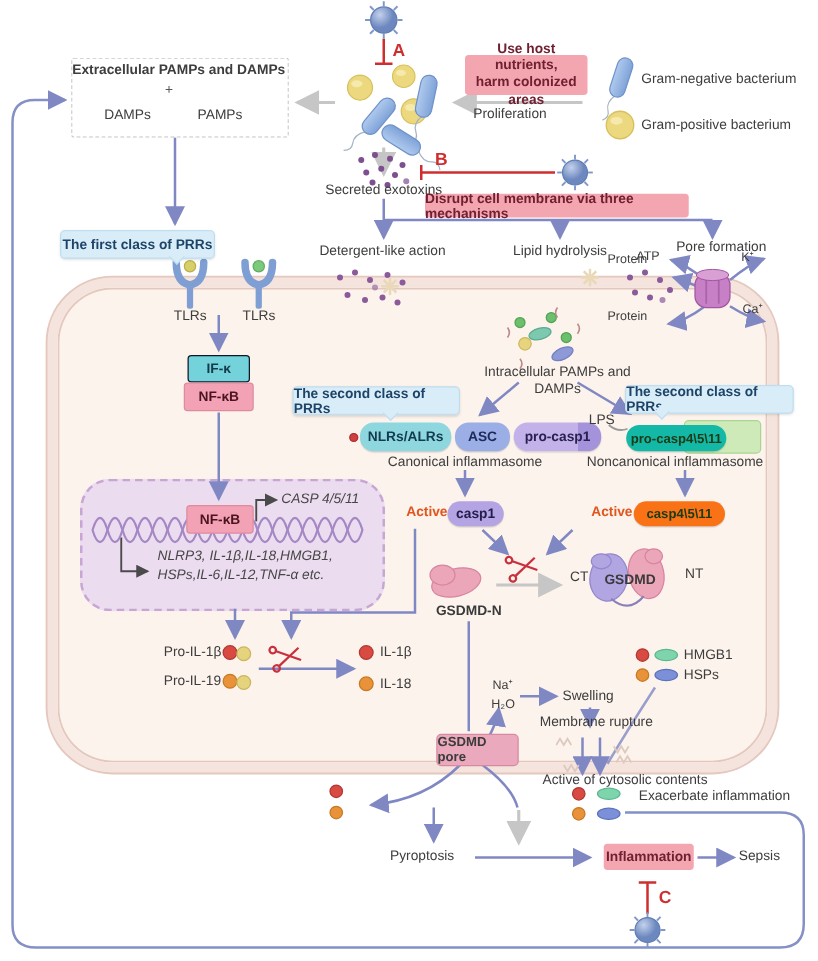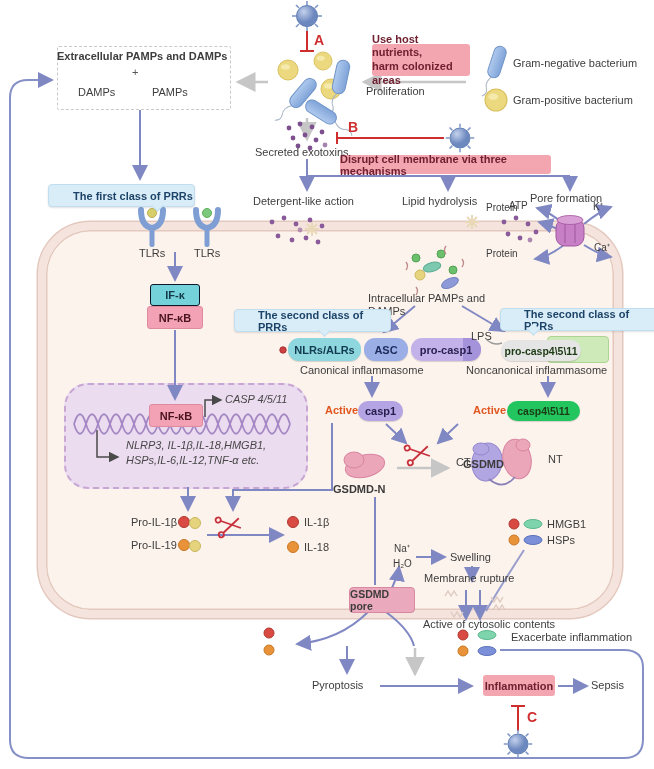--- a/index.html
+++ b/index.html
@@ -7,30 +7,30 @@
          font-family:"Liberation Sans",sans-serif;}
   
   .cell{position:absolute;left:38px;top:222px;width:568px;height:380px;z-index:1;
         background:#fcf3ec;border:8px solid #f4e4dd;border-radius:52px;
         box-shadow:0 0 0 1.5px #e4c8be, inset 0 0 0 1.5px #e4c8be;}
   .nucleus{position:absolute;left:64px;top:383px;width:240px;height:102px;z-index:2;
         background:#ecdcf0;border:2px dashed #c7a6d4;border-radius:24px;}
   svg#art{position:absolute;left:0;top:0;z-index:3;pointer-events:none;}
   
   .lbl{position:absolute;z-index:5;font-size:11px;line-height:1.2;color:#3d3d3d;white-space:nowrap;}
-  .ctr{text-align:left;white-space:normal;}
+  .ctr{text-align:center;white-space:normal;}
   .sm{font-size:10px;}
   .it{font-style:italic;color:#474747;}
   .red{color:#cf2e2e;font-weight:bold;font-size:14px;}
   .orange{color:#e0561e;font-weight:bold;}
   .banner{position:absolute;z-index:5;background:#f4a6b0;color:#702030;font-weight:bold;
           font-size:11px;border-radius:3px;display:flex;align-items:center;justify-content:center;}
   .callout{position:absolute;z-index:5;background:#d9edf8;border:1px solid #c0def0;color:#1d4468;
           font-weight:bold;font-size:11px;border-radius:4px;display:flex;align-items:center;
-          justify-content:center;box-shadow:0 1px 2px rgba(0,0,0,.12);padding-left:23px;}
+          justify-content:center;box-shadow:0 1px 2px rgba(0,0,0,.12);}
   .callout::after{content:"";position:absolute;bottom:-4px;left:var(--tx,50%);width:8px;height:8px;
           background:#d9edf8;border-right:1px solid #c0def0;border-bottom:1px solid #c0def0;
           transform:rotate(45deg);}
   .pill{position:absolute;z-index:5;border-radius:11px;font-weight:bold;font-size:11px;
         display:flex;align-items:center;justify-content:center;color:#252545;
         box-shadow:0 1px 1px rgba(0,0,0,.15);}
   .cyanbox{position:absolute;z-index:5;background:#74d2da;border:1px solid #0f172a;border-radius:3px;
         color:#14394a;font-weight:bold;font-size:11px;display:flex;align-items:center;justify-content:center;}
   .pinkbox{position:absolute;z-index:5;background:#f2a2b4;border:1px solid #de8ba0;border-radius:3px;
         color:#4a1320;font-weight:bold;font-size:11px;display:flex;align-items:center;justify-content:center;}
@@ -353,26 +353,26 @@
 
   <div class="lbl ctr" style="left:368px;top:292px;width:156px;">Intracellular PAMPs and DAMPs</div>
   <div class="callout" style="left:234px;top:309px;width:132px;height:21px;--tx:55%;">The second class of PRRs</div>
   <div class="callout" style="left:500px;top:308px;width:133px;height:21px;--tx:18%;">The second class of PRRs</div>
   <div class="pill" style="left:288px;top:338px;width:73px;height:23px;background:#8ed7df;color:#123a50;">NLRs/ALRs</div>
   <div class="pill" style="left:364px;top:338px;width:44px;height:23px;background:#9caee6;color:#1c2a5a;">ASC</div>
   <div class="pill" style="left:411px;top:338px;width:70px;height:23px;background:linear-gradient(90deg,#c3b2ea 0 74%,#a493da 74%);color:#2a2050;">pro-casp1</div>
   <div class="lbl ctr" style="left:300px;top:364px;width:144px;">Canonical inflammasome</div>
   <div class="lbl" style="left:471px;top:330px;">LPS</div>
   <div style="position:absolute;left:547px;top:336px;width:60px;height:25px;background:#cdeab8;border:1px solid #aed494;border-radius:4px;z-index:4;"></div>
-  <div class="pill" style="left:501px;top:340px;width:80px;height:21px;background:#e5e5e5;color:#1c3a14;font-size:10.5px;">pro-casp4\5\11</div>
+  <div class="pill" style="left:501px;top:340px;width:80px;height:21px;background:#14b8a6;color:#1c3a14;font-size:10.5px;">pro-casp4\5\11</div>
   <div class="lbl ctr" style="left:466px;top:364px;width:148px;">Noncanonical inflammasome</div>
   <div class="lbl orange" style="left:325px;top:404px;">Active</div>
   <div class="pill" style="left:358px;top:401px;width:45px;height:20px;background:#b4a4e4;color:#241c4a;">casp1</div>
   <div class="lbl orange" style="left:473px;top:404px;">Active</div>
-  <div class="pill" style="left:507px;top:401px;width:73px;height:20px;background:#22c55e;color:#1c3a14;font-size:10.5px;">casp4\5\11</div>
+  <div class="pill" style="left:507px;top:401px;width:73px;height:20px;background:#f97316;color:#1c3a14;font-size:10.5px;">casp4\5\11</div>
 
   <div class="pinkbox" style="left:149px;top:404px;width:52px;height:21px;">NF-κB</div>
   <div class="lbl it" style="left:225px;top:393px;">CASP 4/5/11</div>
   <div class="lbl it" style="left:126px;top:439px;">NLRP3, IL-1β,IL-18,HMGB1,</div>
   <div class="lbl it" style="left:126px;top:454px;">HSPs,IL-6,IL-12,TNF-α etc.</div>
 
   <div class="lbl ctr" style="left:333px;top:483px;width:84px;font-weight:bold;color:#3a3a3a;">GSDMD-N</div>
   <div class="lbl" style="left:456px;top:456px;">CT</div>
   <div class="lbl" style="left:548px;top:453px;">NT</div>
   <div class="lbl ctr" style="left:463px;top:458px;width:82px;font-weight:bold;color:#3a3a3a;">GSDMD</div>

